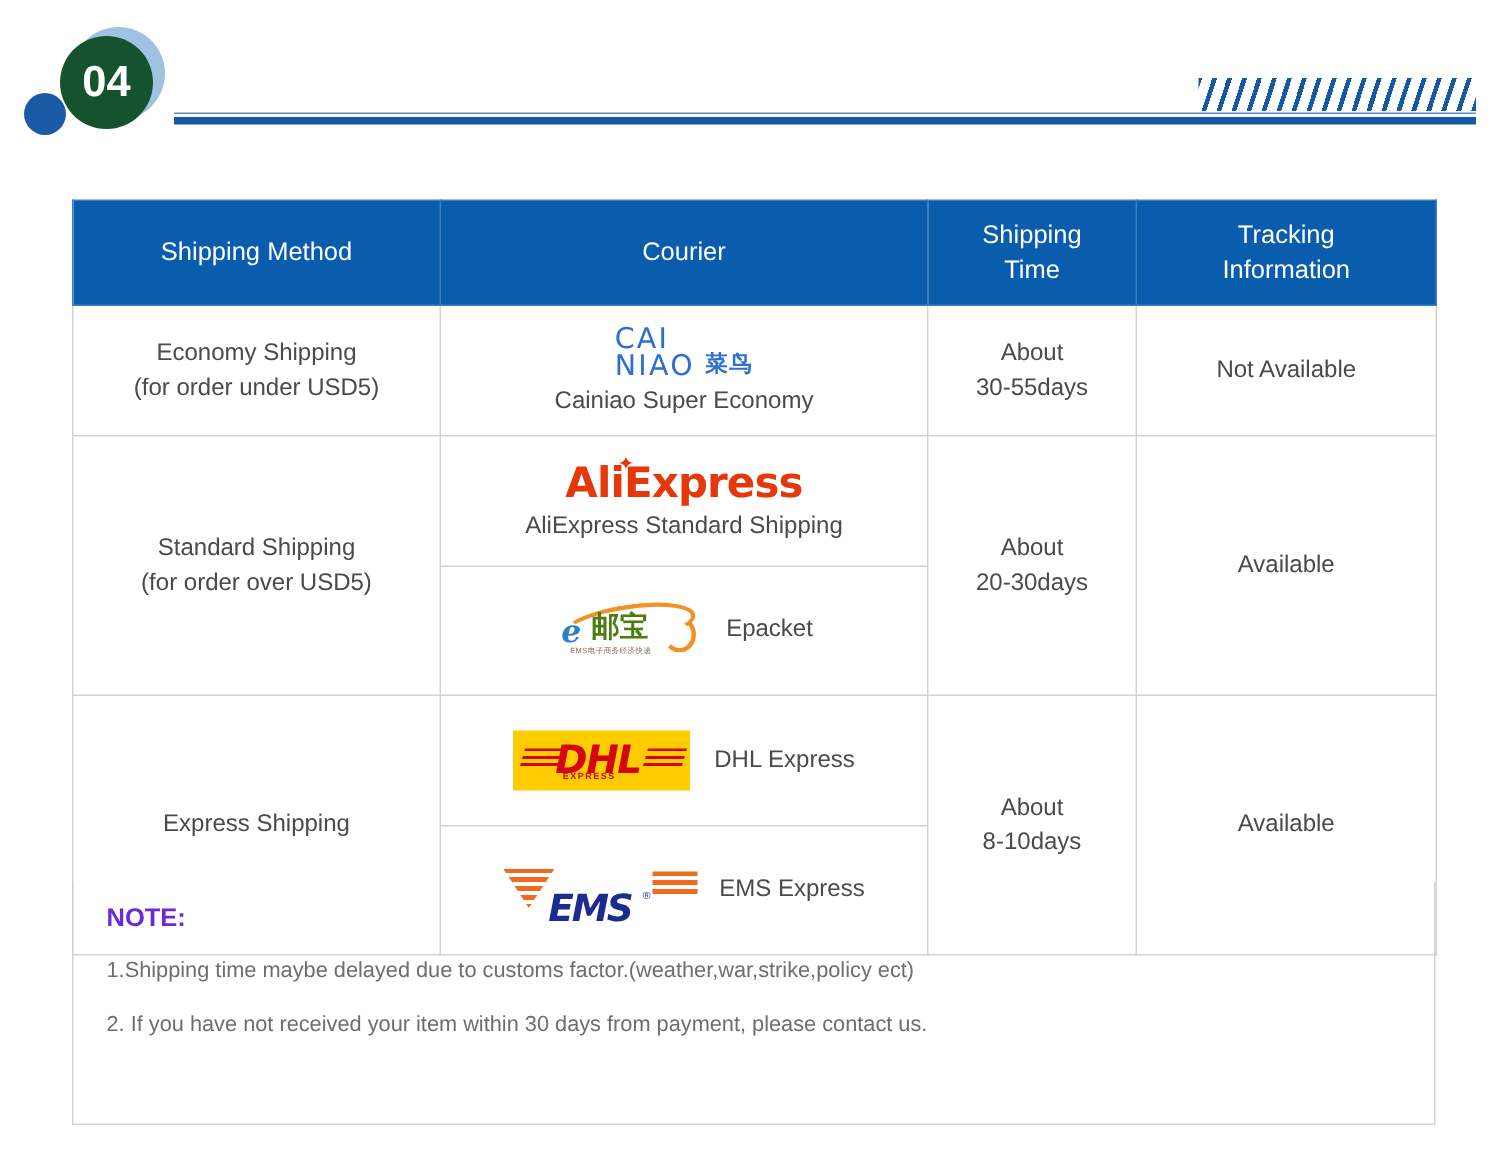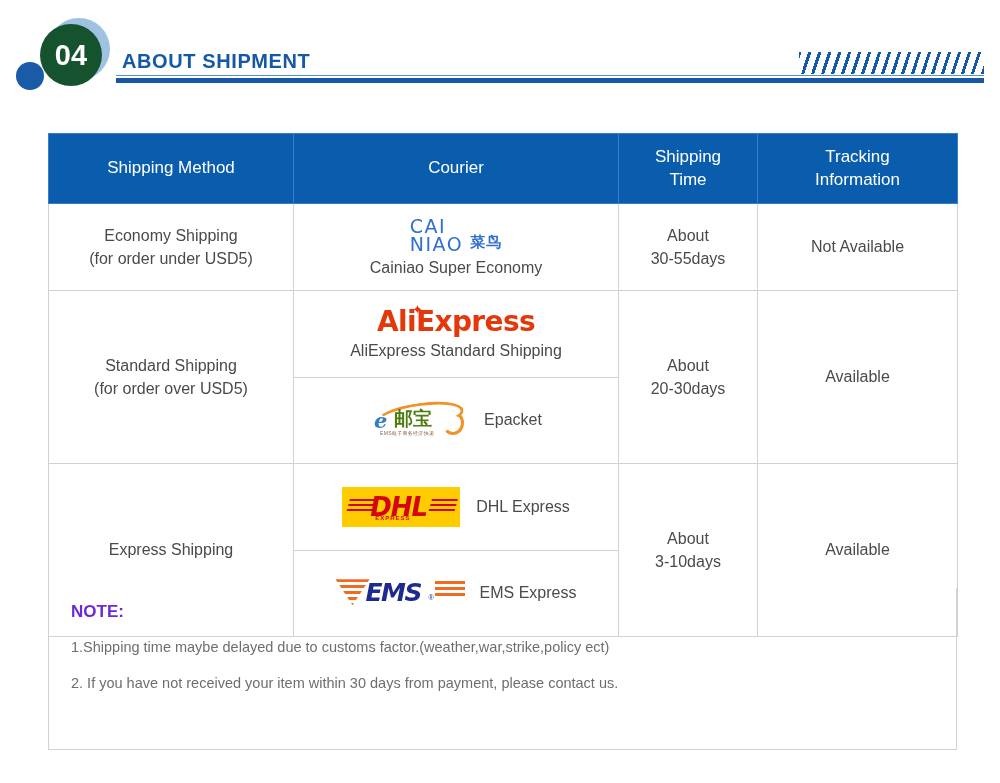--- a/index.html
+++ b/index.html
@@ -219,21 +219,21 @@
   .logo-ems {
     position: relative; width: 128px; height: 36px;
   }
   .ems-chevrons {
     position: absolute; left: 0px; top: 4px; width: 34px; height: 26px;
     background: repeating-linear-gradient(
       to bottom, #ee6b1f 0px, #ee6b1f 3px, #ffffff 3px, #ffffff 6px);
     clip-path: polygon(0% 0%, 100% 0%, 50% 100%);
   }
   .ems-text {
-    position: absolute; left: 30px; top: 5px;
+    position: absolute; left: 30px; top: 18px;
     font-size: 25px; font-weight: bold; font-style: italic;
     color: #1d2b8f; letter-spacing: -1.5px; line-height: 1;
     font-family: "DejaVu Sans", sans-serif;
   }
   .ems-reg {
     position: absolute; left: 93px; top: 19px;
     font-size: 7px; color: #1d2b8f;
   }
   .ems-bars {
     position: absolute; left: 99px; top: 6px; width: 30px; height: 16px;
@@ -261,21 +261,20 @@
 </style>
 </head>
 <body>
 
 <div class="header">
   <div class="hdr-dot"></div>
   <div class="hdr-badge-shadow"></div>
   <div class="hdr-badge">
     <span>04</span>
   </div>
-  <div class="hdr-title">ABOUT SHIPMENT</div>
   <div class="hdr-rule-thin"></div>
   <div class="hdr-rule"></div>
   <div class="hdr-slashes"></div>
 </div>
 
 <div class="table-wrap">
   <table class="ship">
     <colgroup>
       <col class="col-method">
         <col class="col-courier">
@@ -404,21 +403,21 @@
                   </div>
                   <div class="courier-label">EMS Express</div>
                 </div>
               </td>
             </tr>
           </tbody>
             </table>
         </td>
         <td class="cell-time">
           <div>About</div>
-          <div>3-10days</div>
+          <div>8-10days</div>
         </td>
         <td class="cell-track">Available</td>
       </tr>
 
     </tbody>
   </table>
 </div>
 
 <div class="note-box">
   <div class="note-title">NOTE:</div>

